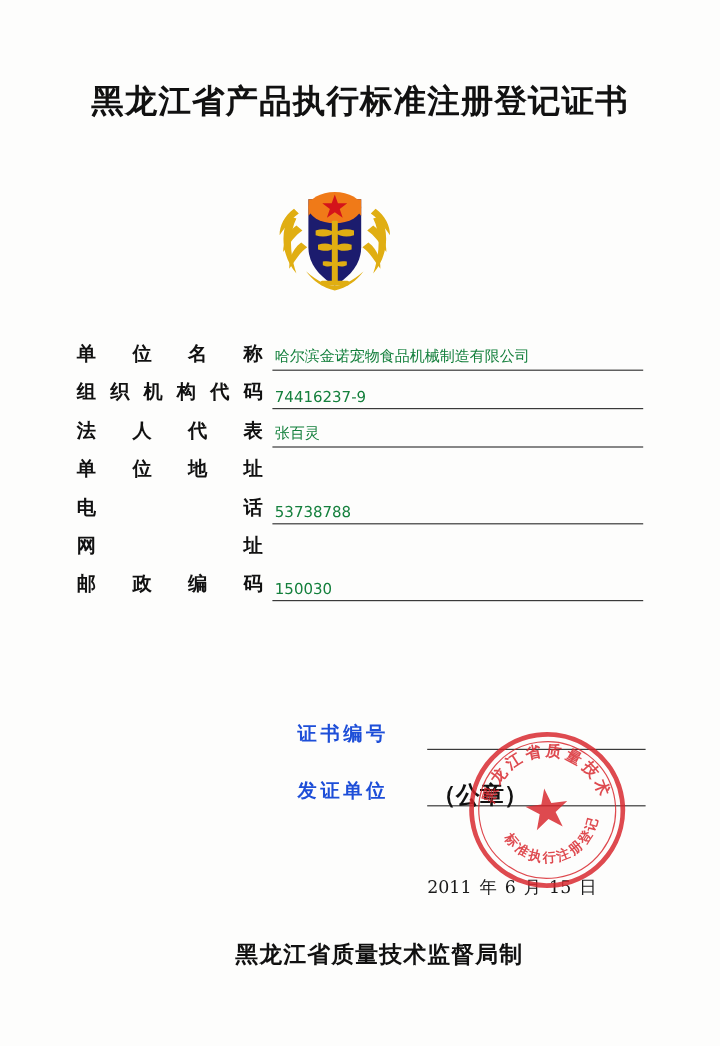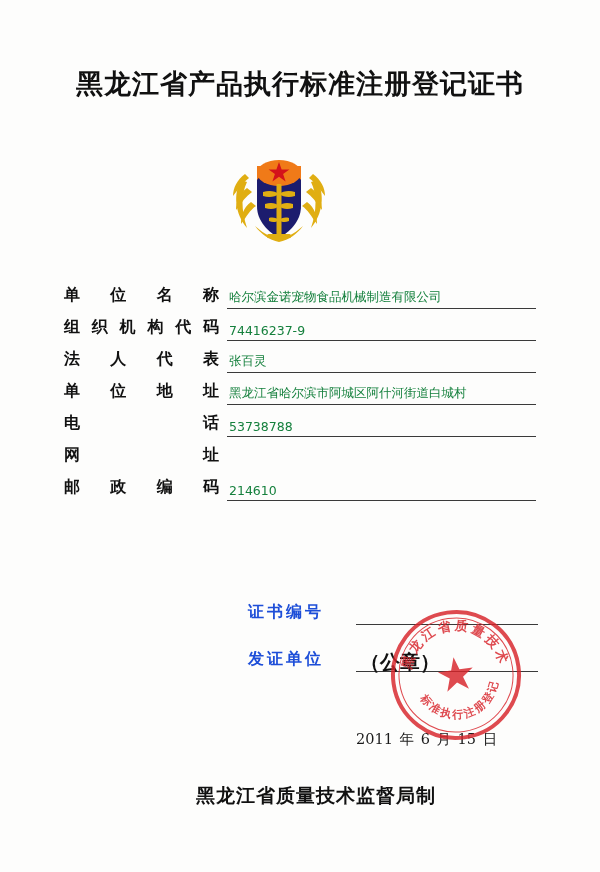--- a/index.html
+++ b/index.html
@@ -245,23 +245,20 @@
       </div>
     </div>
 
     <div class="field-row">
       <div class="field-label">
         <span>单</span>
         <span>位</span>
         <span>地</span>
         <span>址</span>
       </div>
-      <div class="field-value-wrap">
-        <div class="field-value">黑龙江省哈尔滨市阿城区阿什河街道白城村</div>
-      </div>
     </div>
 
     <div class="field-row">
       <div class="field-label">
         <span>电</span>
         <span>话</span>
       </div>
       <div class="field-value-wrap">
         <div class="field-value">53738788</div>
       </div>
@@ -275,21 +272,21 @@
     </div>
 
     <div class="field-row">
       <div class="field-label">
         <span>邮</span>
         <span>政</span>
         <span>编</span>
         <span>码</span>
       </div>
       <div class="field-value-wrap">
-        <div class="field-value">214610</div>
+        <div class="field-value">150030</div>
       </div>
     </div>
 
   </div>
 
   <div class="lower">
     <div class="lower-row">
       <div class="lower-label">证书编号</div>
       <div class="lower-line"></div>
       <div class="lower-value"></div>

